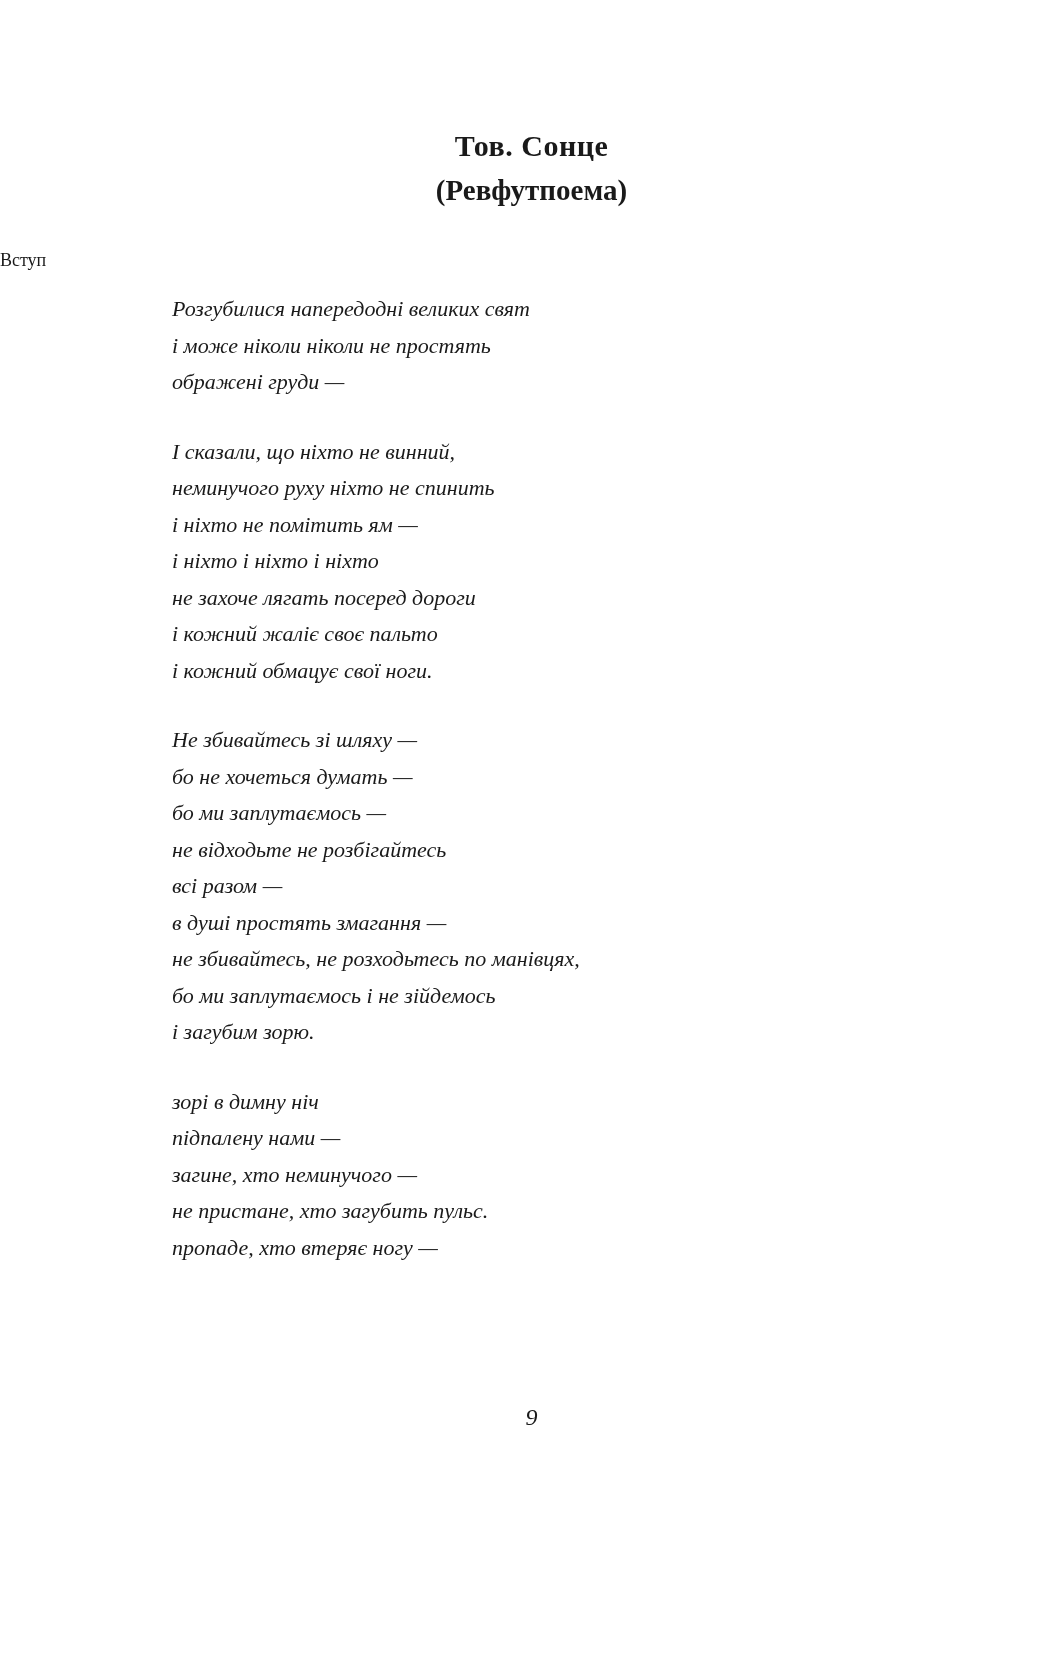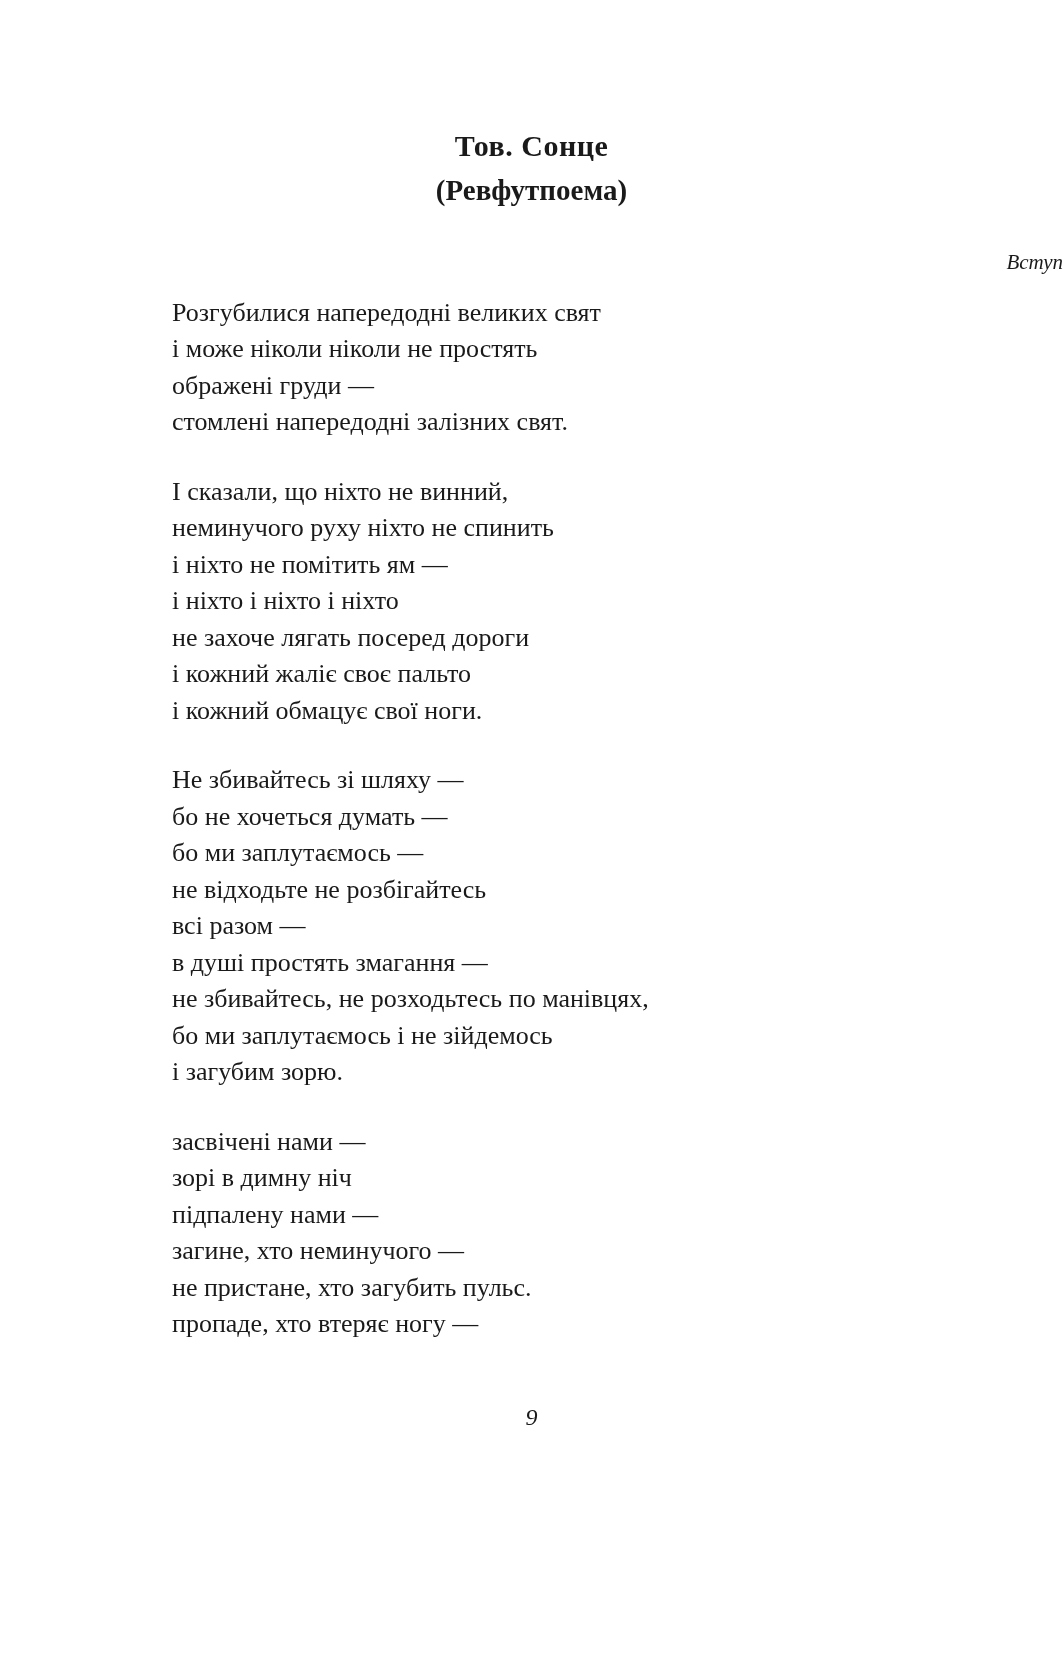--- a/index.html
+++ b/index.html
@@ -42,40 +42,40 @@
     line-height: 1.2;
   }
   .poem-subtitle .paren {
     font-style: normal;
     font-weight: bold;
   }
   .poem-subtitle .ital {
     font-weight: bold;
   }
   .section-heading {
-    text-align: right;
-    font-size: 21px;
+    text-align: left;
+    font-size: 18px;
     margin: 42px 0 0 0;
     line-height: 1.2;
-    font-style: italic;
   }
   .stanzas {
     margin: 20px 0 0 0;
     padding: 0 0 0 172px;
   }
   .stanza {
     margin: 0 0 33px 0;
   }
   .stanza:last-child {
     margin-bottom: 0;
   }
   .line {
-    font-size: 26px;
+    font-size: 22px;
     line-height: 36.5px;
     white-space: pre-wrap;
+    font-style: italic;
   }
   .page-number {
     position: absolute;
     left: 0;
     right: 0;
     top: 1404px;
     text-align: center;
     font-size: 24px;
     font-style: italic;
   }
@@ -93,21 +93,20 @@
     </div>
 
     <div class="section-heading">Вступ</div>
 
     <div class="stanzas">
 
       <div class="stanza">
         <div class="line">Розгубилися напередодні великих свят</div>
         <div class="line">і може ніколи ніколи не простять</div>
         <div class="line">ображені груди —</div>
-        <div class="line">стомлені напередодні залізних свят.</div>
       </div>
 
       <div class="stanza">
         <div class="line">І сказали, що ніхто не винний,</div>
         <div class="line">неминучого руху ніхто не спинить</div>
         <div class="line">і ніхто не помітить ям —</div>
         <div class="line">і ніхто і ніхто і ніхто</div>
         <div class="line">не захоче лягать посеред дороги</div>
         <div class="line">і кожний жаліє своє пальто</div>
         <div class="line">і кожний обмацує свої ноги.</div>
@@ -119,21 +118,20 @@
         <div class="line">бо ми заплутаємось —</div>
         <div class="line">не відходьте не розбігайтесь</div>
         <div class="line">всі разом —</div>
         <div class="line">в душі простять змагання —</div>
         <div class="line">не збивайтесь, не розходьтесь по манівцях,</div>
         <div class="line">бо ми заплутаємось і не зійдемось</div>
         <div class="line">і загубим зорю.</div>
       </div>
 
       <div class="stanza">
-        <div class="line">засвічені нами —</div>
         <div class="line">зорі в димну ніч</div>
         <div class="line">підпалену нами —</div>
         <div class="line">загине, хто неминучого —</div>
         <div class="line">не пристане, хто загубить пульс.</div>
         <div class="line">пропаде, хто втеряє ногу —</div>
       </div>
 
     </div>
   </div>
 

